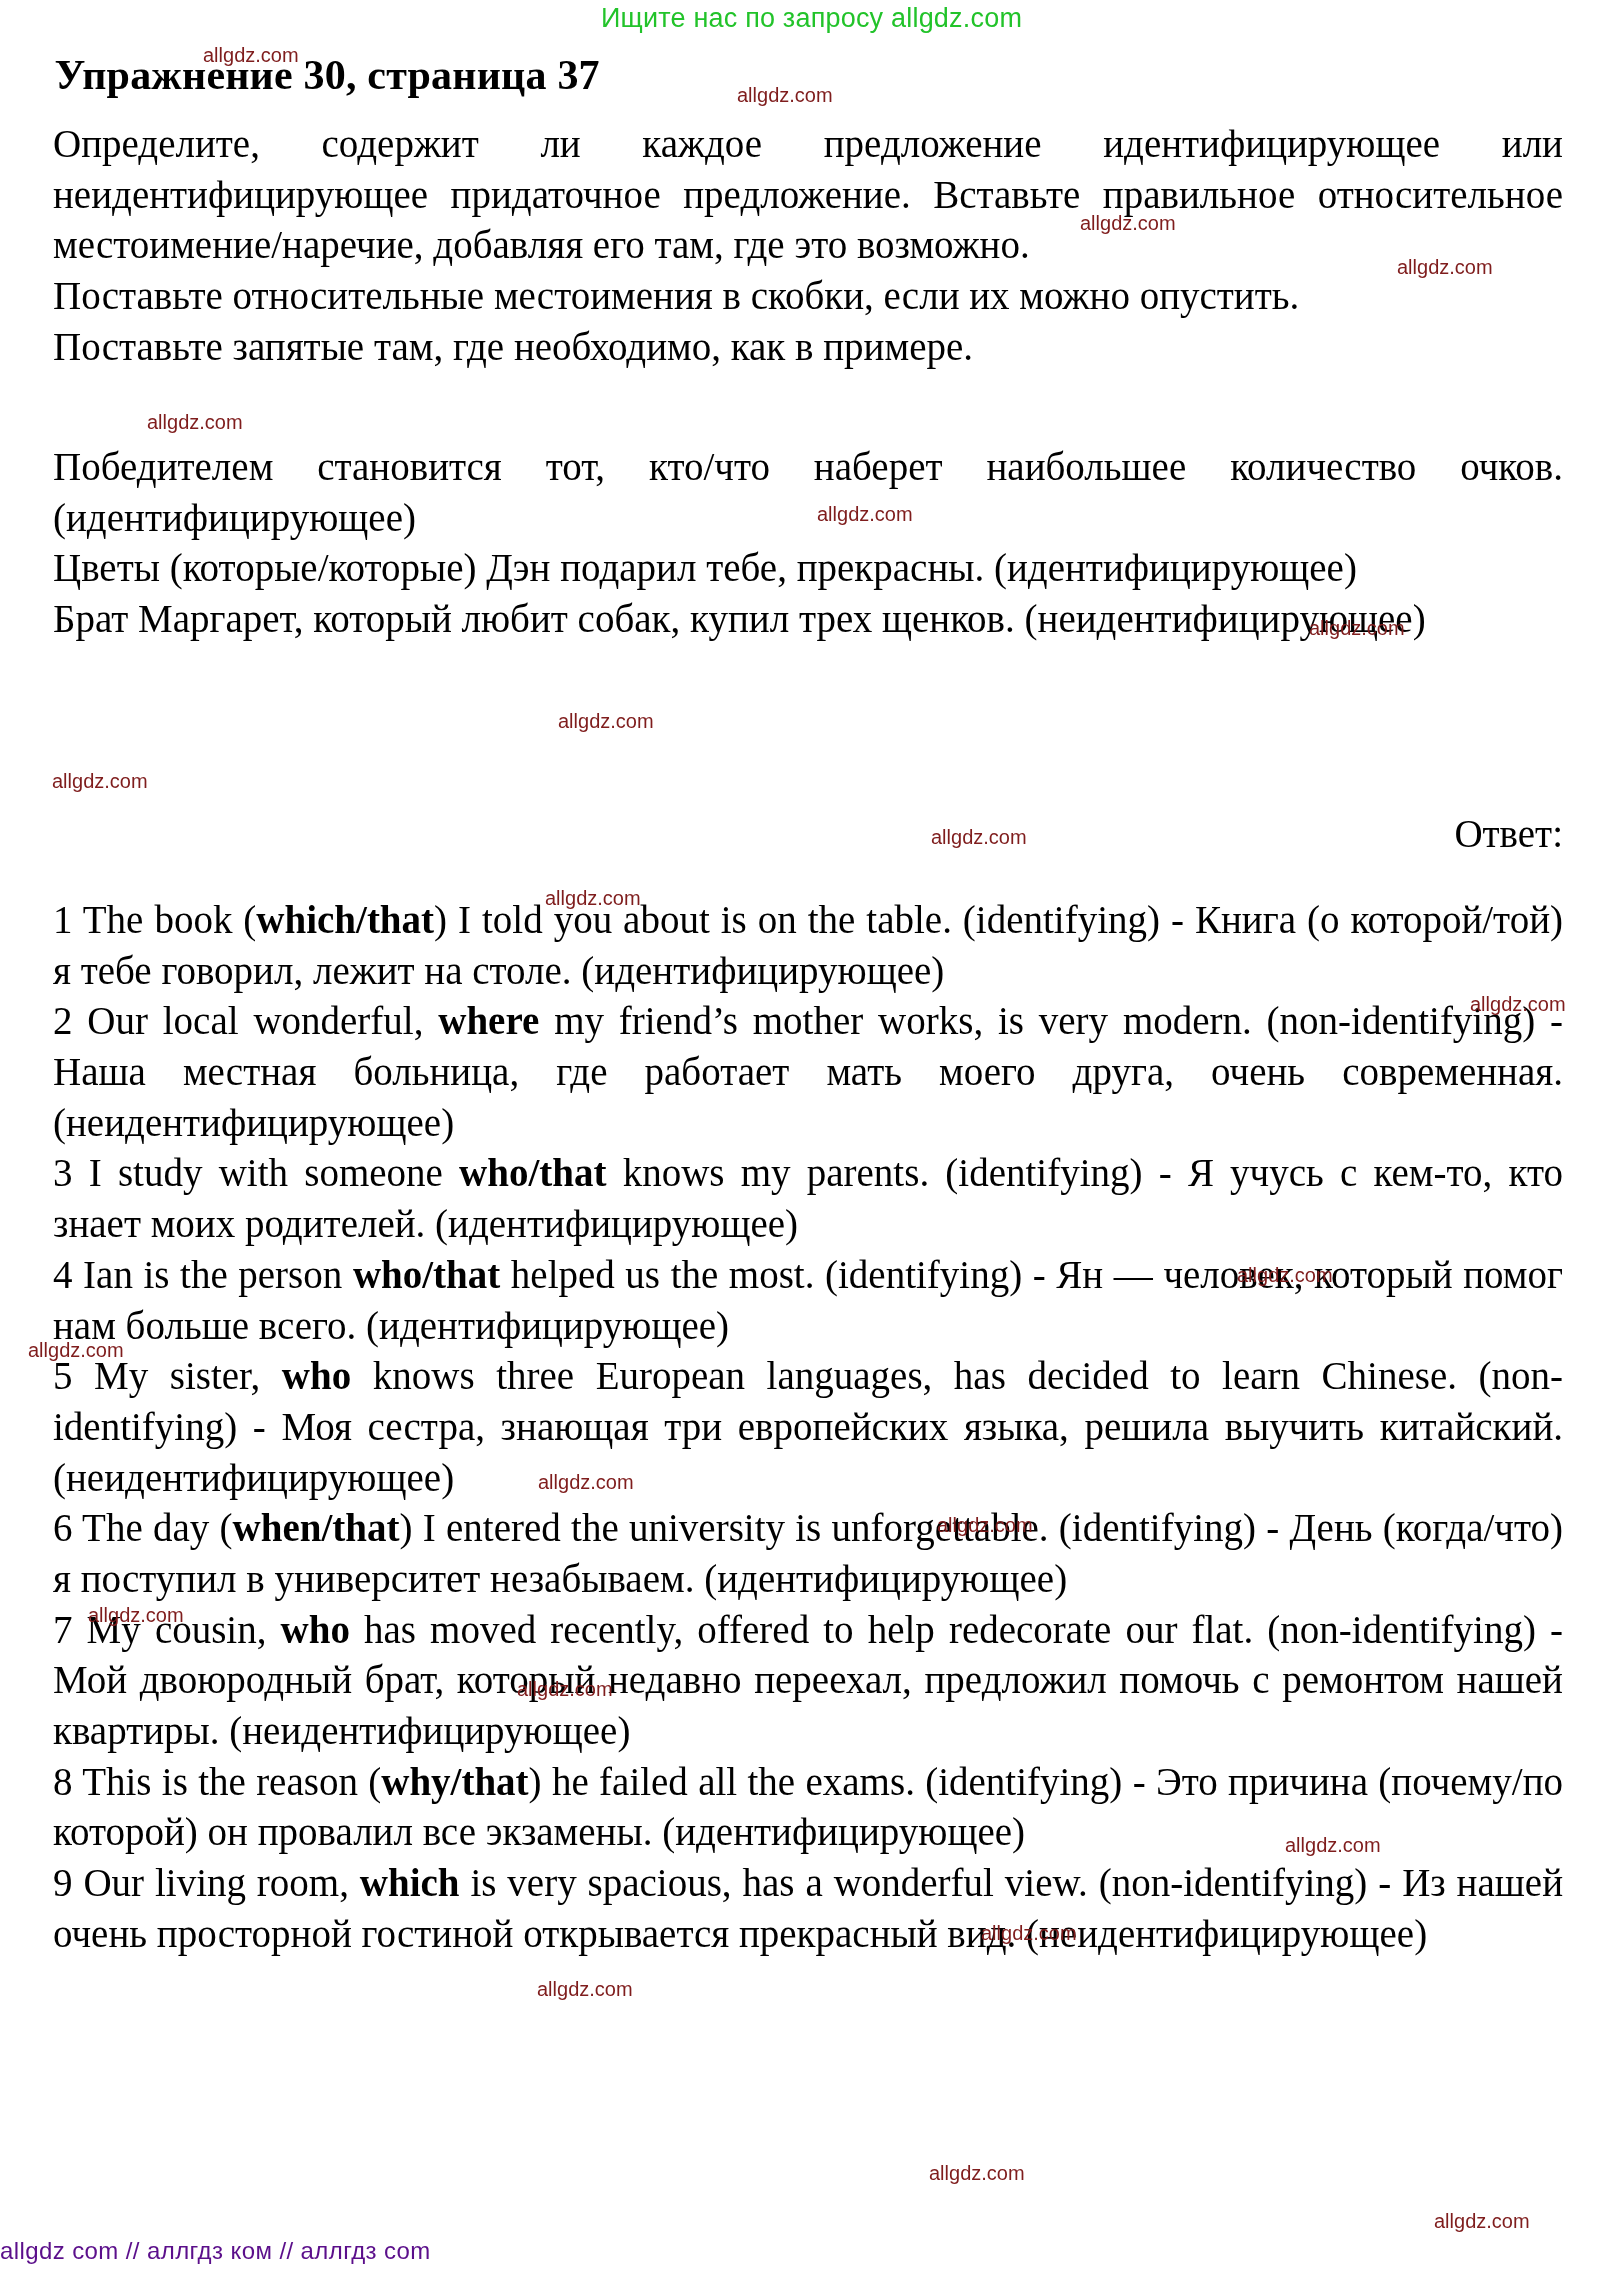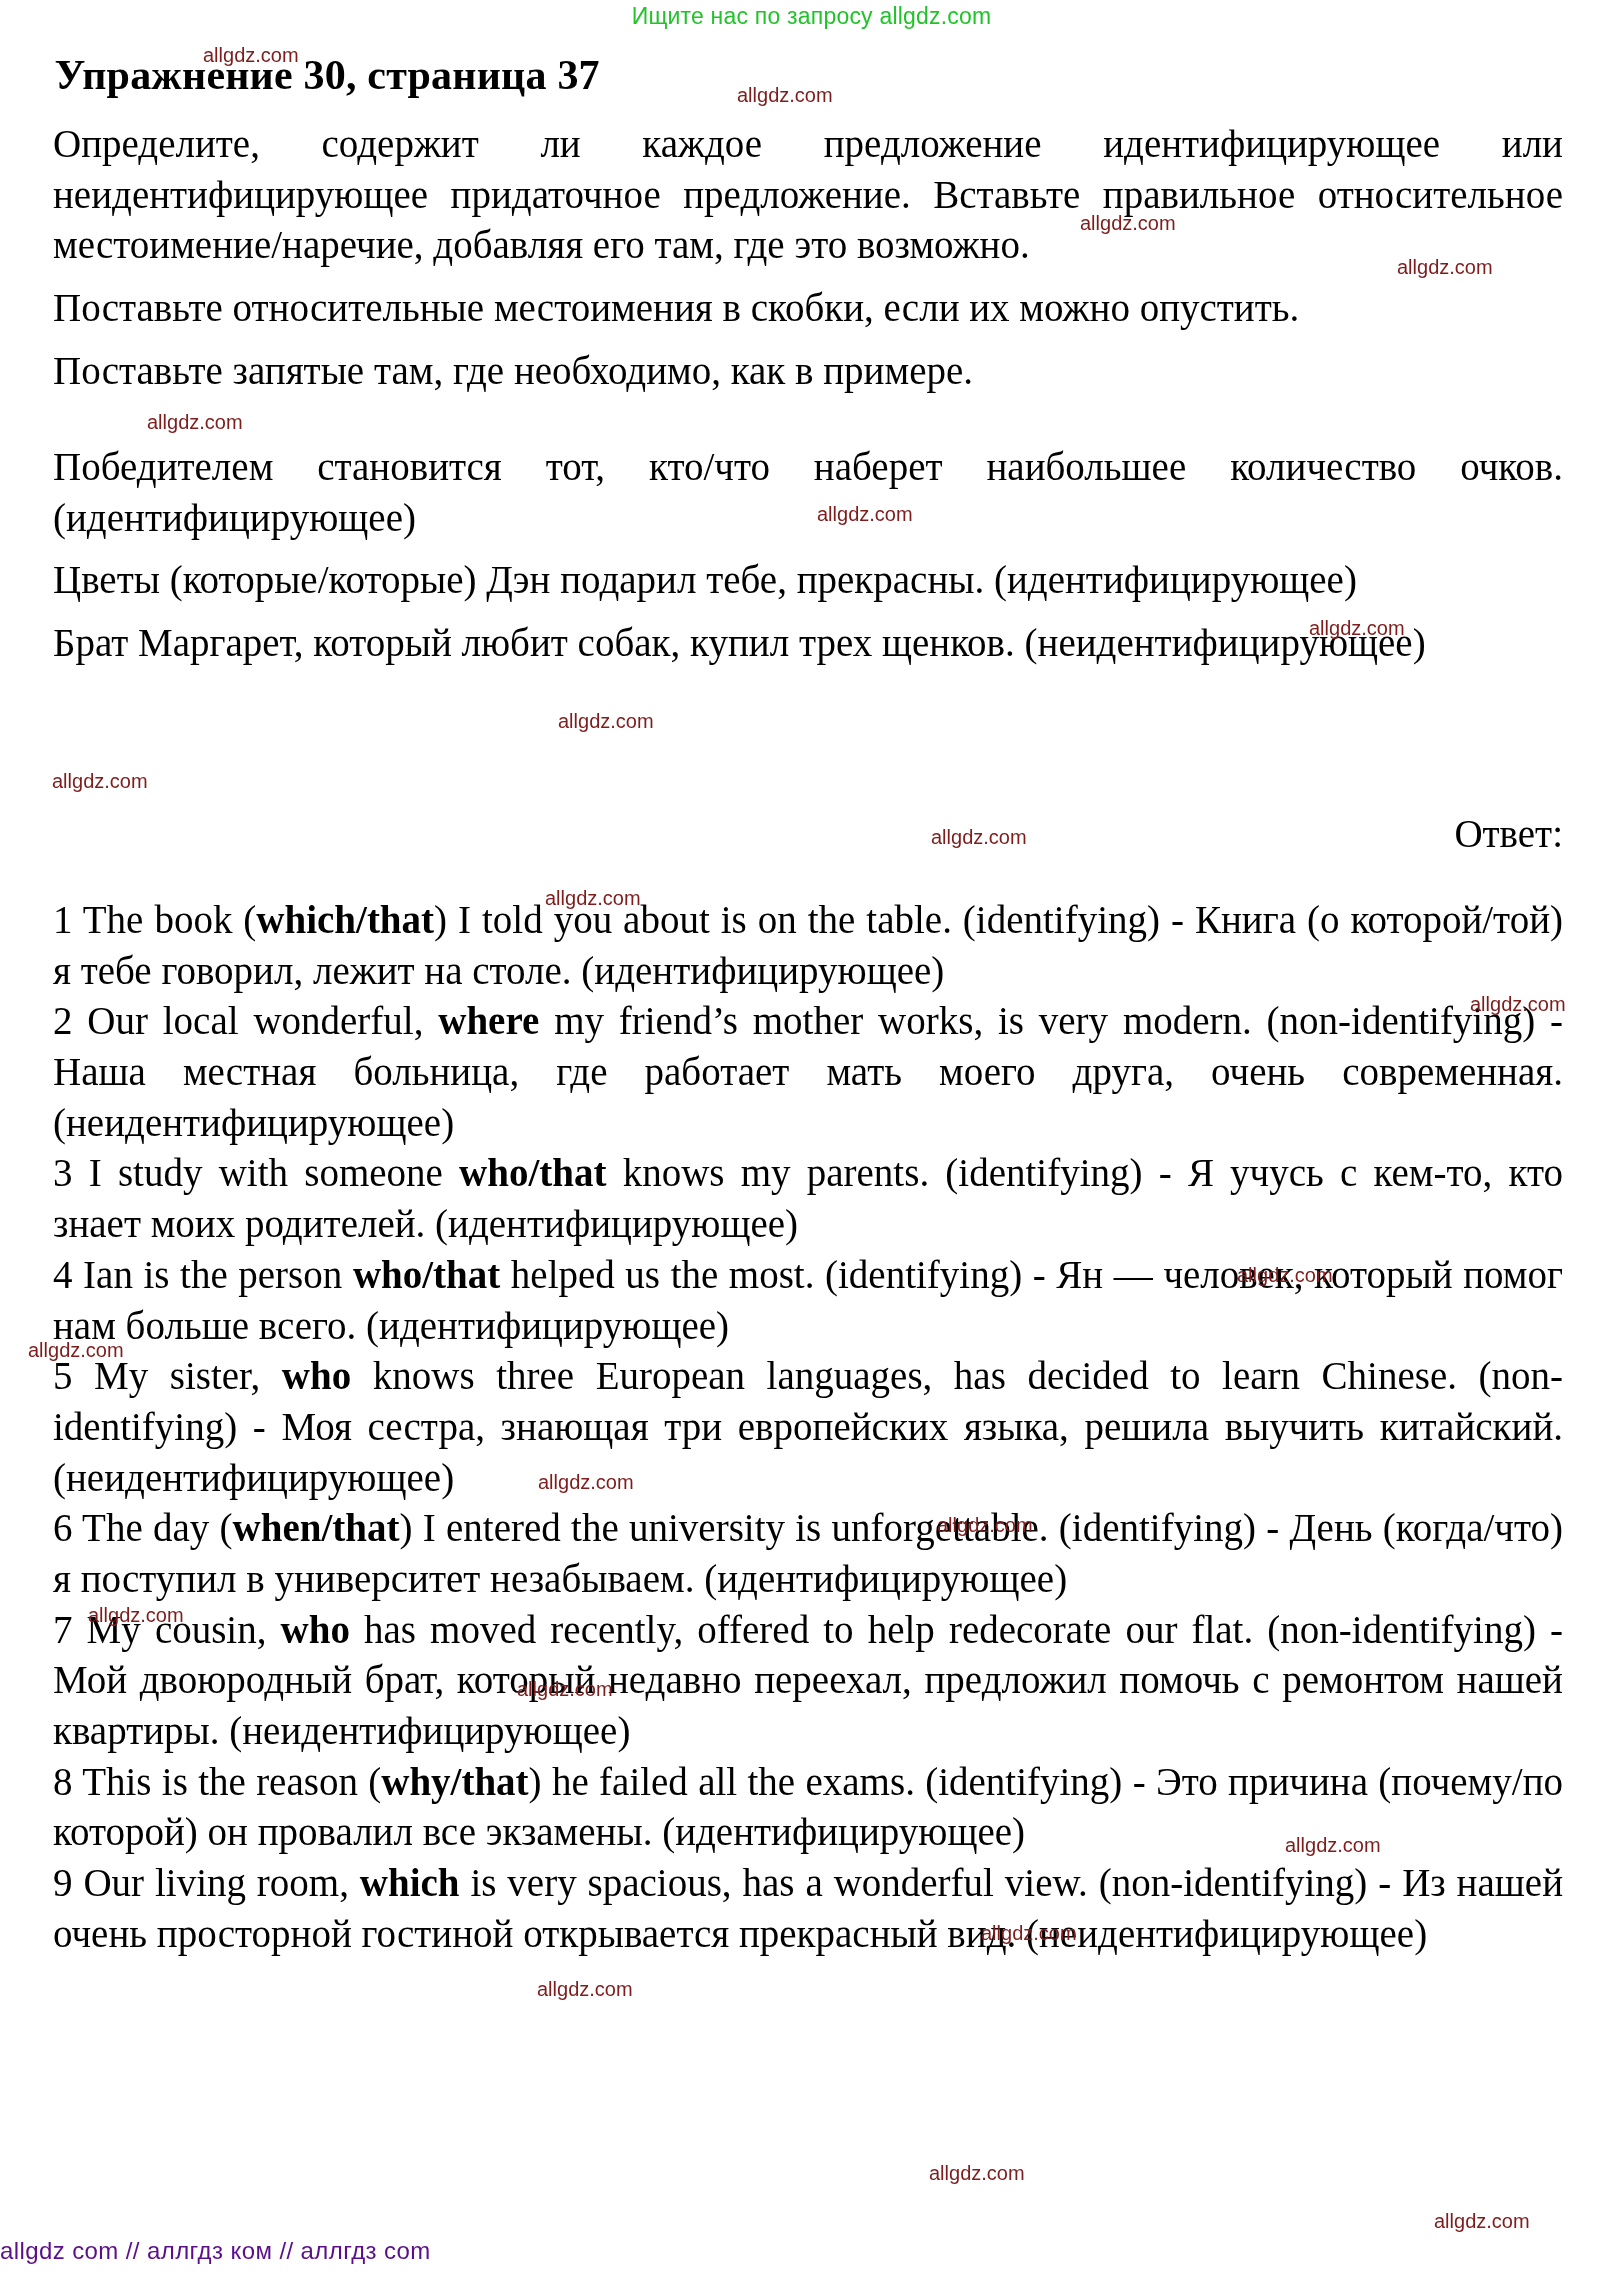--- a/index.html
+++ b/index.html
@@ -17,21 +17,21 @@
   }
 
   
   .promo-banner {
     position: absolute;
     top: 3.2px;
     left: 0;
     width: 1623px;
     text-align: center;
     font-family: "Liberation Sans", sans-serif;
-    font-size: 23px;
+    font-size: 27px;
     color: #22c32a;
     letter-spacing: 0.2px;
     white-space: nowrap;
   }
 
   
   .page {
     position: absolute;
     left: 45px;
     top: 0;
@@ -62,21 +62,21 @@
   .block.instructions { top: 119px; }
   .block.examples     { top: 442px; }
   .block.answer-label { top: 809px; text-align: right; }
   .block.answers      { top: 895px; }
 
   .para {
     margin: 0 0 0 0;
     text-align: justify;
     text-align-last: left;
   }
-  .para + .para { margin-top: 12px; }
+  .para + .para { margin-top: 0px; }
 
   
   .ans-item {
     margin: 0;
     text-align: justify;
     text-align-last: left;
   }
 
   b, strong { font-weight: bold; }
 

